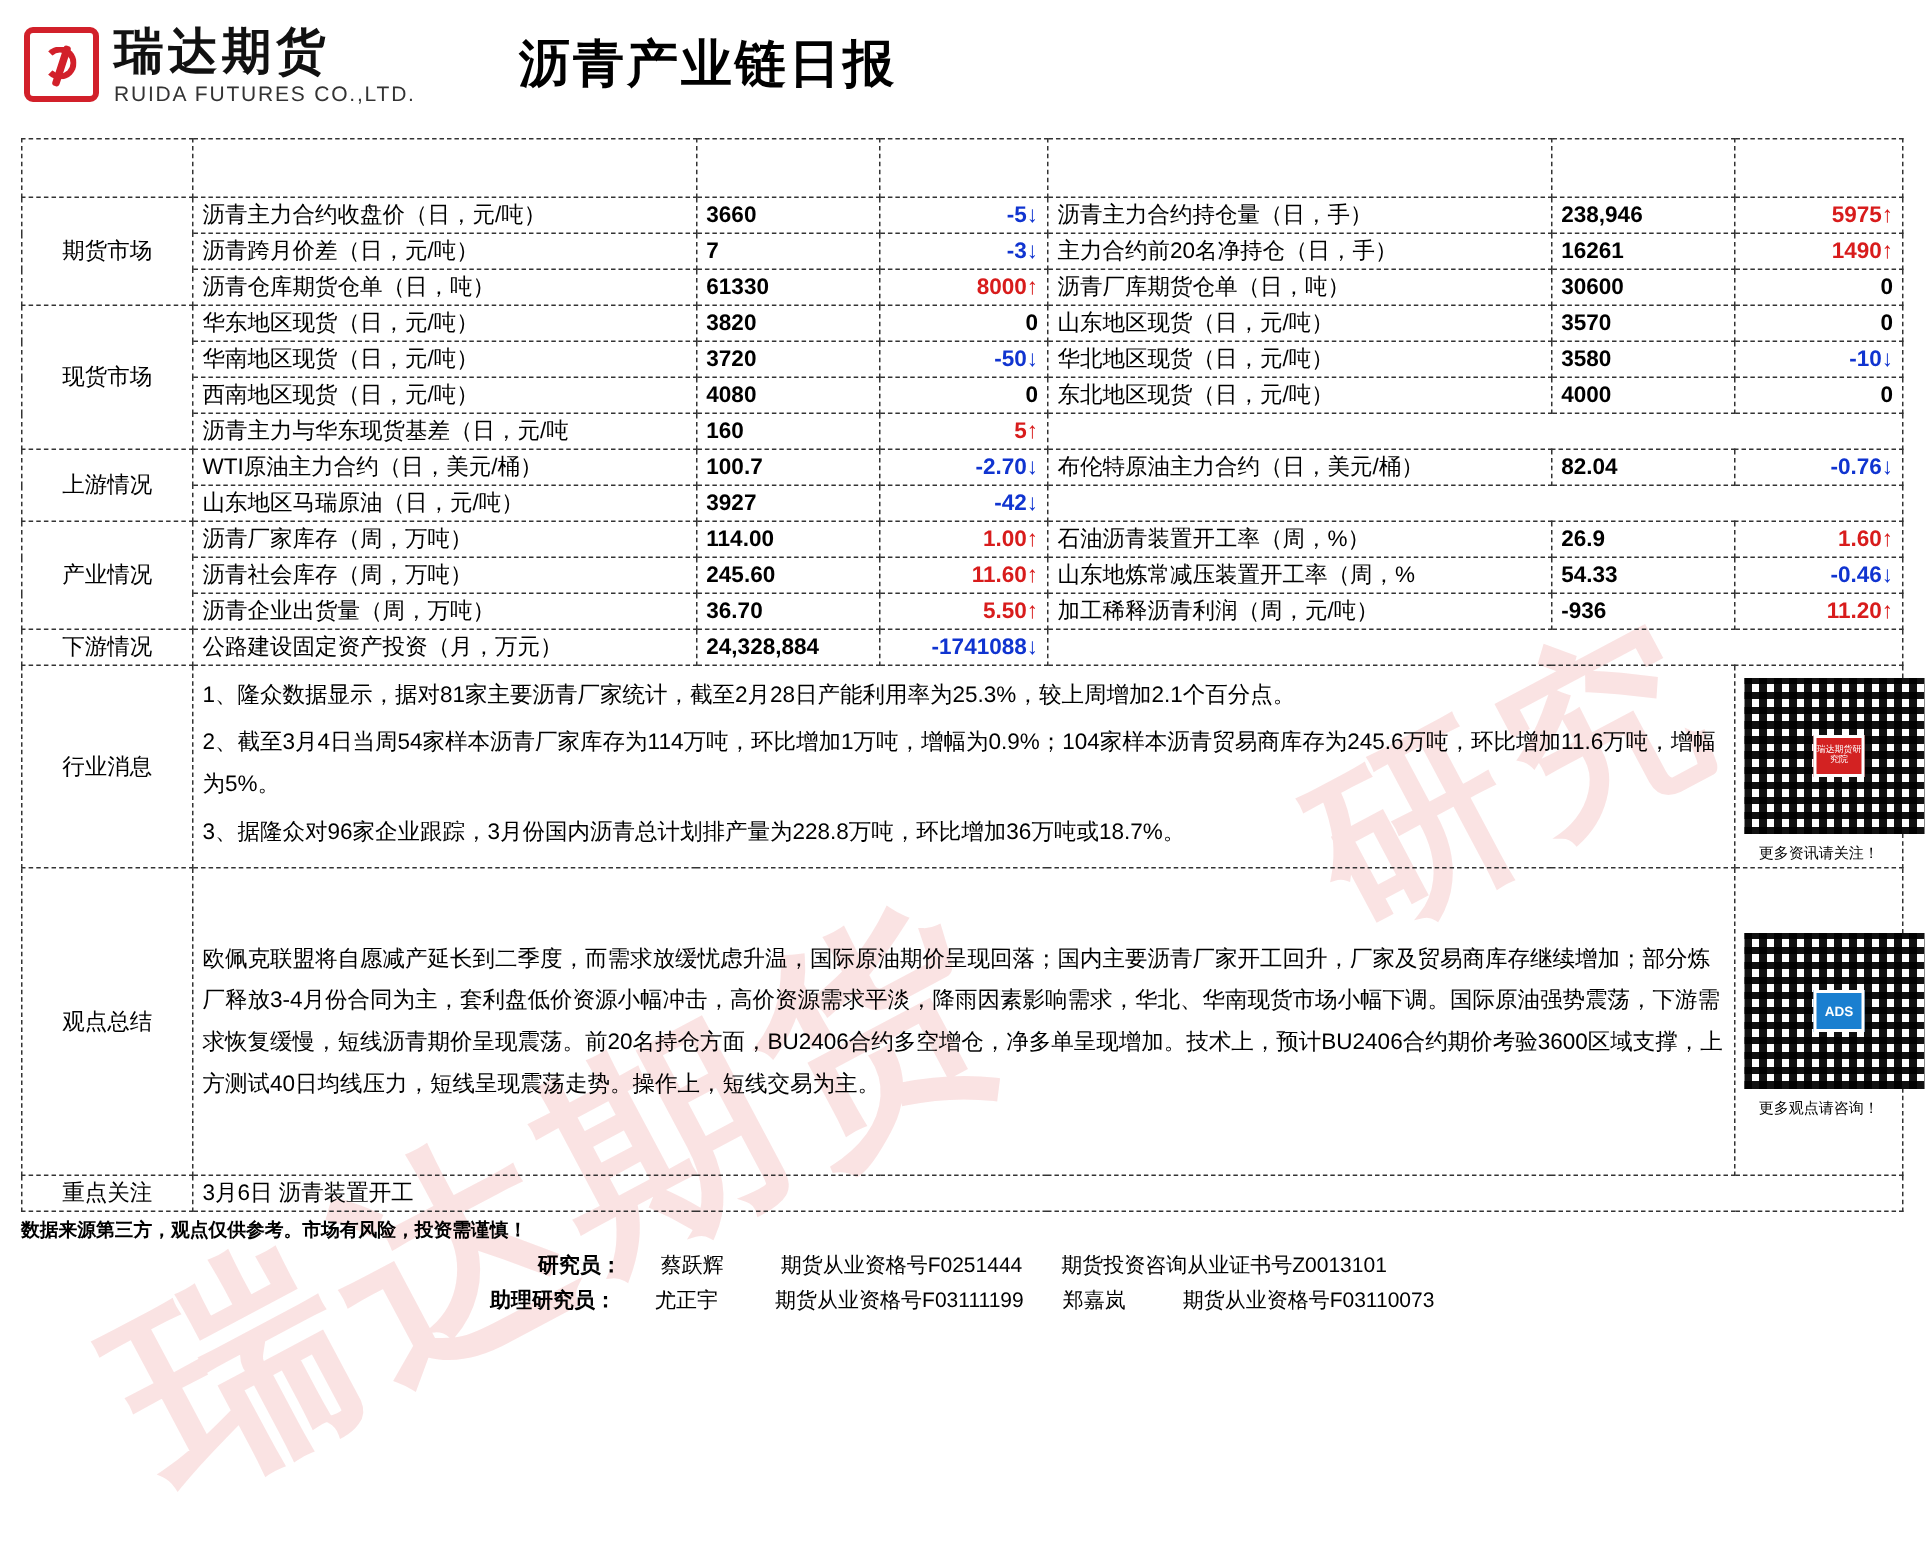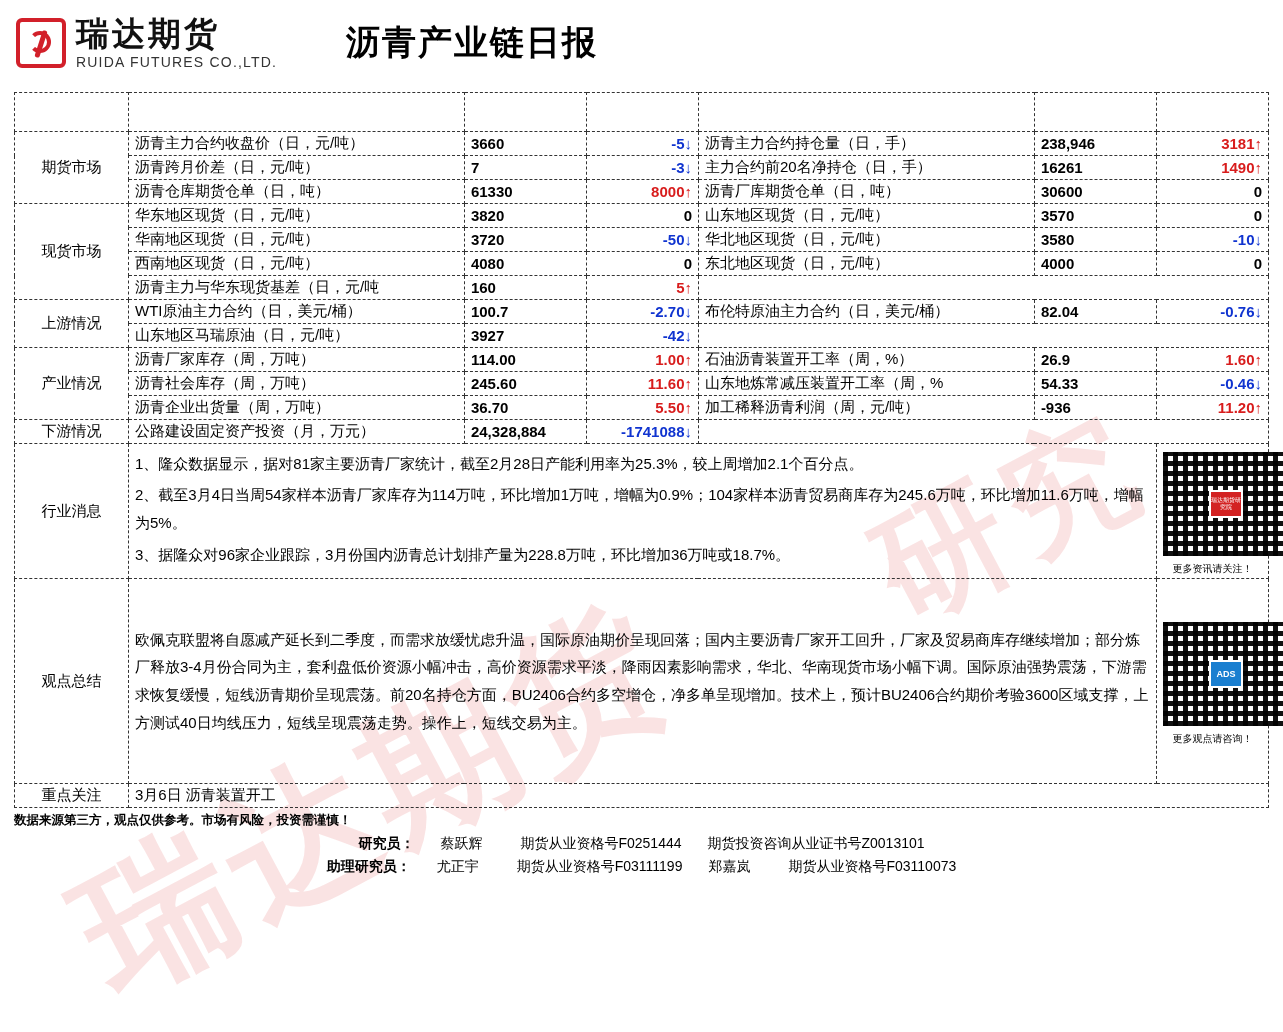--- a/index.html
+++ b/index.html
@@ -170,21 +170,21 @@
     </tr>
   </thead>
   <tbody id="tbody-main">
       <tr>
         <td class="cat" rowspan="3">期货市场</td>
         <td class="ind">沥青主力合约收盘价（日，元/吨）</td>
         <td class="val">3660</td>
         <td class="chg down">-5↓</td>
         <td class="ind">沥青主力合约持仓量（日，手）</td>
         <td class="val">238,946</td>
-        <td class="chg up">3181↑</td>
+        <td class="chg up">5975↑</td>
       </tr>
       <tr>
         <td class="ind">沥青跨月价差（日，元/吨）</td>
         <td class="val">7</td>
         <td class="chg down">-3↓</td>
         <td class="ind">主力合约前20名净持仓（日，手）</td>
         <td class="val">16261</td>
         <td class="chg up">1490↑</td>
       </tr>
       <tr>

